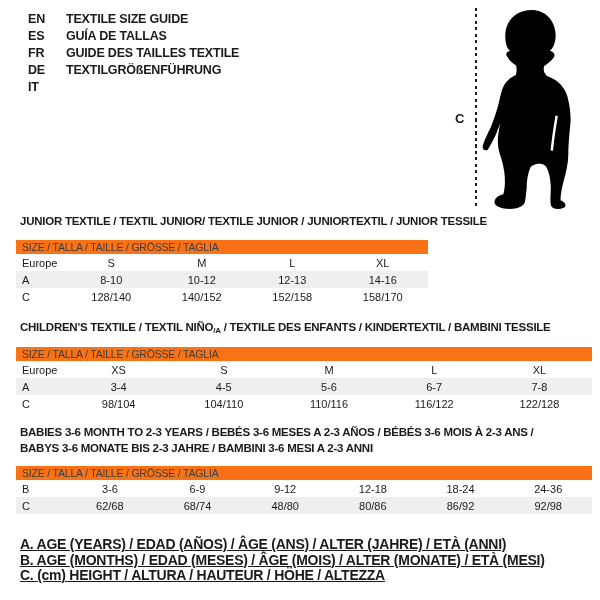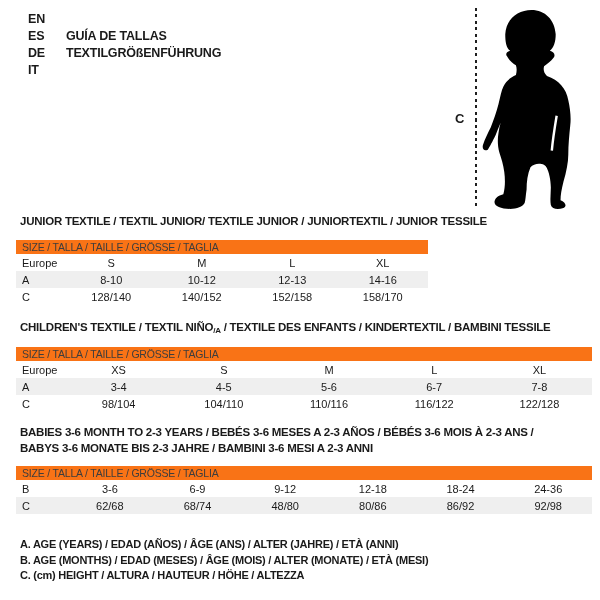--- a/index.html
+++ b/index.html
@@ -21,34 +21,39 @@
   .tbl-title { position:absolute; left:20px; font-size:11.5px; font-weight:bold; letter-spacing:-0.25px; line-height:16px; white-space:nowrap; }
   .size-table { position:absolute; left:16px; }
   .size-header { height:14px; line-height:14px; background:#f97316; color:#3d3d3d; font-size:10.5px; padding-left:6px; letter-spacing:-0.2px; }
   .t-row { display:flex; height:17px; align-items:center; font-size:11px; }
   .t-row.striped { background:#efefef; }
   .cell { flex:1; text-align:center; }
   .c-lab { flex:0 0 50px; text-align:left; padding-left:6px; }
 
   
   .notes { position:absolute; left:20px; top:537px; }
-  .note { height:15.5px; line-height:15.5px; font-size:11px; font-weight:bold; letter-spacing:-0.25px; white-space:nowrap; }
+  .note { height:15.5px; line-height:15.5px; font-size:14px; font-weight:bold; letter-spacing:-0.25px; white-space:nowrap;text-decoration:underline; }
 </style>
 </head>
 <body>
 
 <div id="page">
 
   <div class="langs">
     <div class="lang-row">
       <span class="lang-code">EN</span>
+      <span class="lang-label">TEXTILE SIZE GUIDE</span>
     </div>
     <div class="lang-row">
       <span class="lang-code">ES</span>
       <span class="lang-label">GUÍA DE TALLAS</span>
+    </div>
+    <div class="lang-row">
+      <span class="lang-code">FR</span>
+      <span class="lang-label">GUIDE DES TAILLES TEXTILE</span>
     </div>
     <div class="lang-row">
       <span class="lang-code">DE</span>
       <span class="lang-label">TEXTILGRÖßENFÜHRUNG</span>
     </div>
     <div class="lang-row">
       <span class="lang-code">IT</span>
     </div>
   </div>
 

